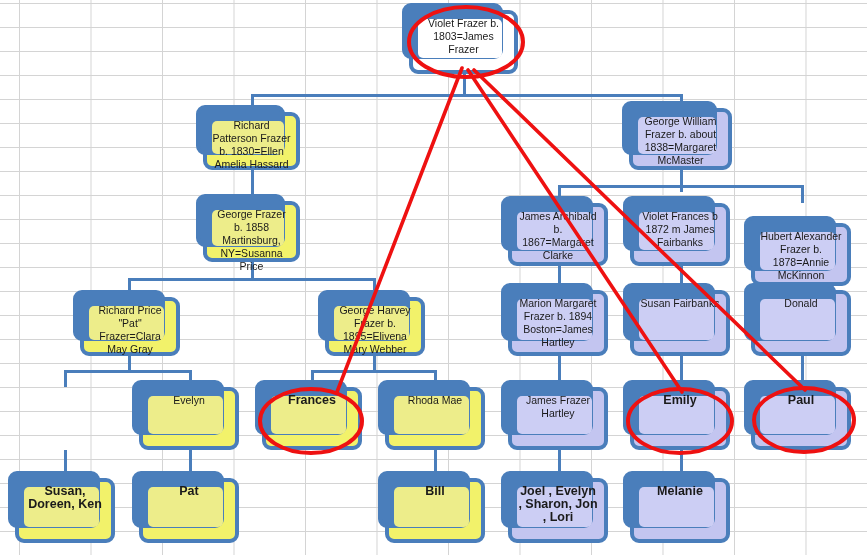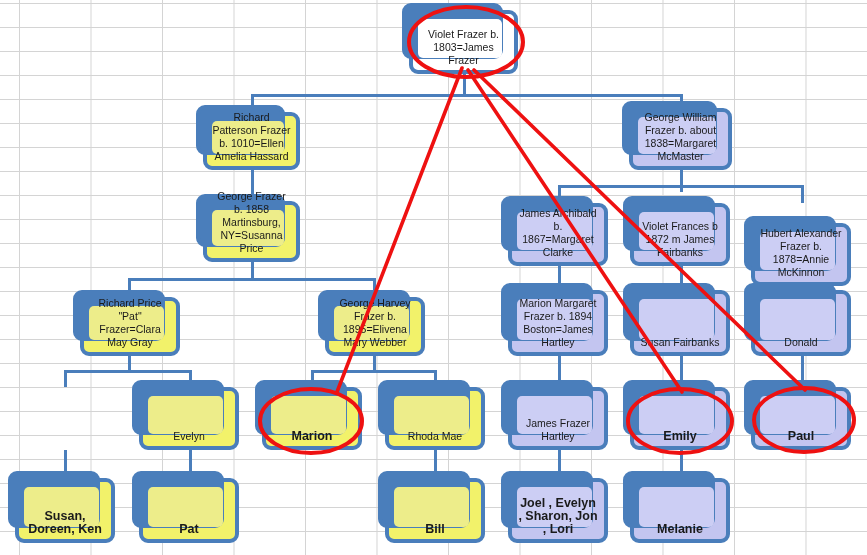--- a/index.html
+++ b/index.html
@@ -26,21 +26,21 @@
   .conn{position:absolute;background:#4a7ebb;z-index:2;}
   .conn.h{height:3px;}
   .conn.v{width:3px;}
 
   
   .node{
     position:absolute;z-index:3;
     box-sizing:border-box;
     border:4px solid #4a7ebb;
     border-radius:9px;
-    display:flex;align-items:flex-end;justify-content:center;
+    display:flex;align-items:flex-start;justify-content:center;
     text-align:center;
     color:#1a1a1a;
     font-size:10.5px;
     line-height:13px;
     padding:3px 5px;
   }
   
   .node .back{
     position:absolute;left:-11px;top:-11px;
     width:100%;height:100%;
@@ -124,21 +124,21 @@
 
   <div class="node white" style="left:409px;top:10px;width:109px;height:64px;">
     <span class="back"></span>
     <span class="inner"></span>
     <span class="lbl">Violet Frazer b. 1803=James Frazer</span>
   </div>
 
   <div class="node yellow" style="left:203px;top:112px;width:97px;height:58px;">
     <span class="back"></span>
     <span class="inner"></span>
-    <span class="lbl">Richard Patterson Frazer b. 1010=Ellen Amelia Hassard</span>
+    <span class="lbl">Richard Patterson Frazer b. 1830=Ellen Amelia Hassard</span>
   </div>
 
   <div class="node blue" style="left:629px;top:108px;width:103px;height:62px;">
     <span class="back"></span>
     <span class="inner"></span>
     <span class="lbl">George William Frazer b. about 1838=Margaret McMaster</span>
   </div>
 
   <div class="node yellow" style="left:203px;top:201px;width:97px;height:61px;">
     <span class="back"></span>
@@ -197,21 +197,21 @@
 
   <div class="node yellow" style="left:139px;top:387px;width:100px;height:63px;">
     <span class="back"></span>
     <span class="inner"></span>
     <span class="lbl">Evelyn</span>
   </div>
 
   <div class="node yellow bold" style="left:262px;top:387px;width:100px;height:63px;">
     <span class="back"></span>
     <span class="inner"></span>
-    <span class="lbl">Marion</span>
+    <span class="lbl">Frances</span>
   </div>
 
   <div class="node yellow" style="left:385px;top:387px;width:100px;height:63px;">
     <span class="back"></span>
     <span class="inner"></span>
     <span class="lbl">Rhoda Mae</span>
   </div>
 
   <div class="node blue" style="left:508px;top:387px;width:100px;height:63px;">
     <span class="back"></span>

